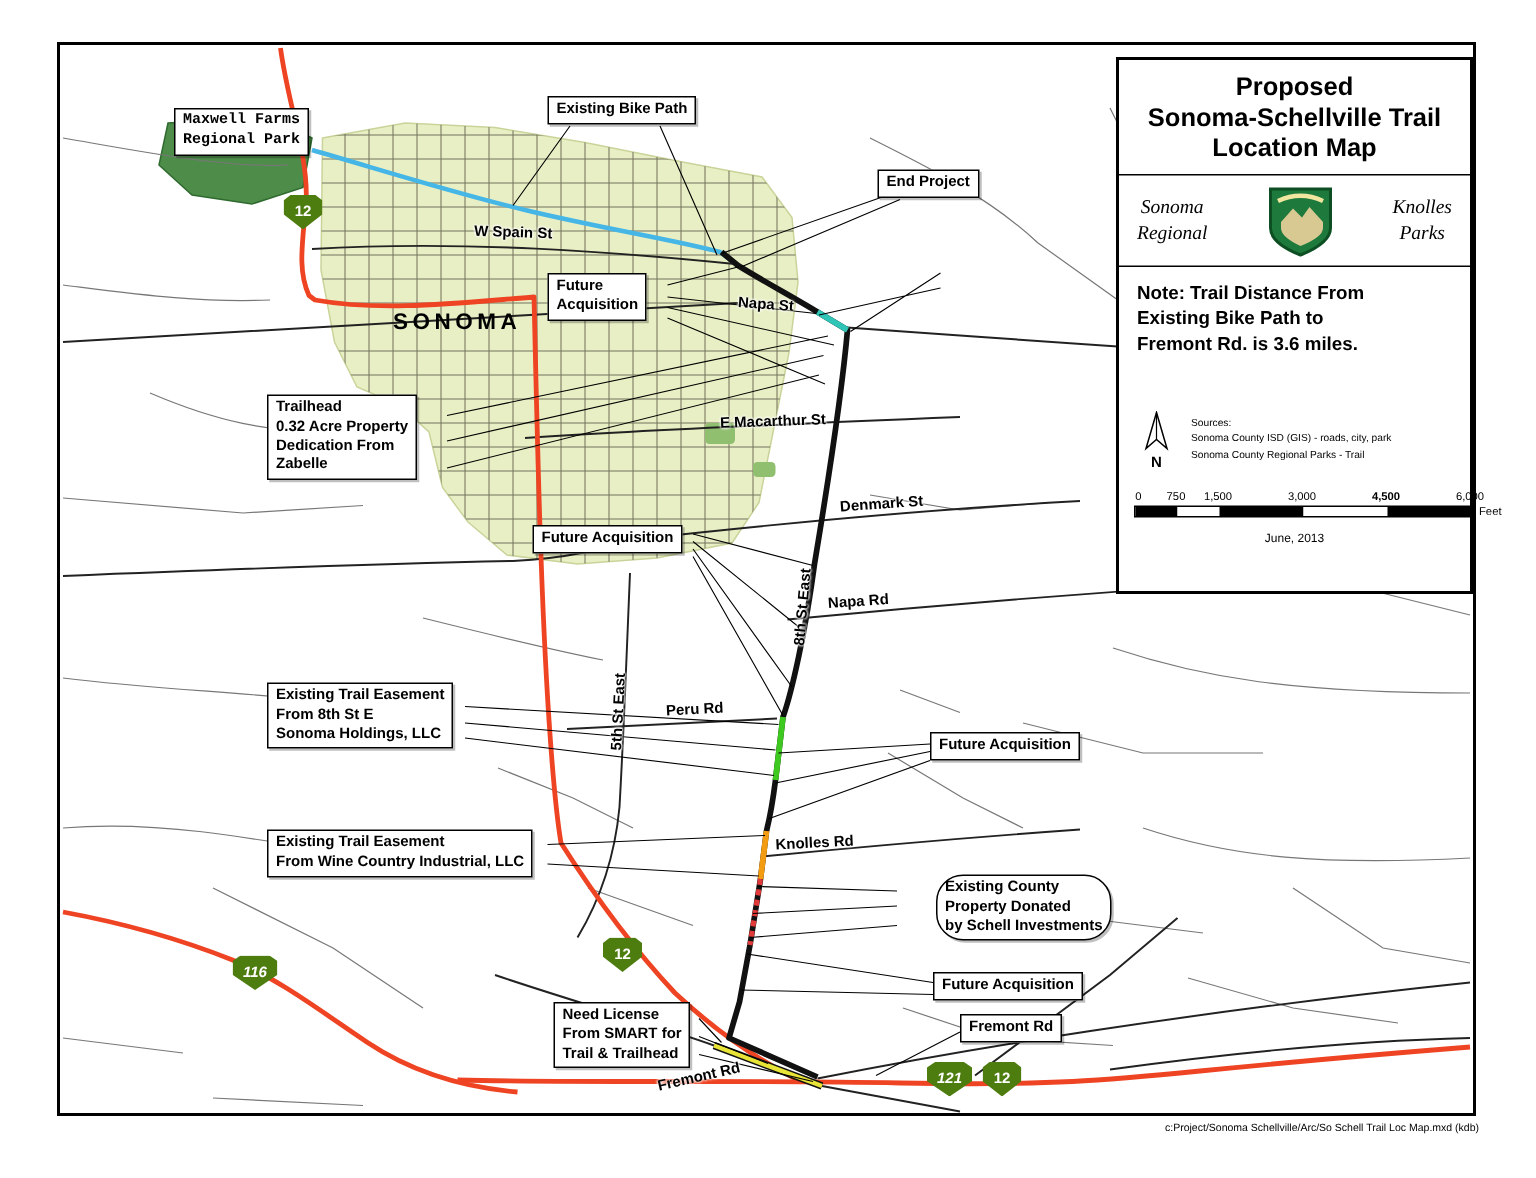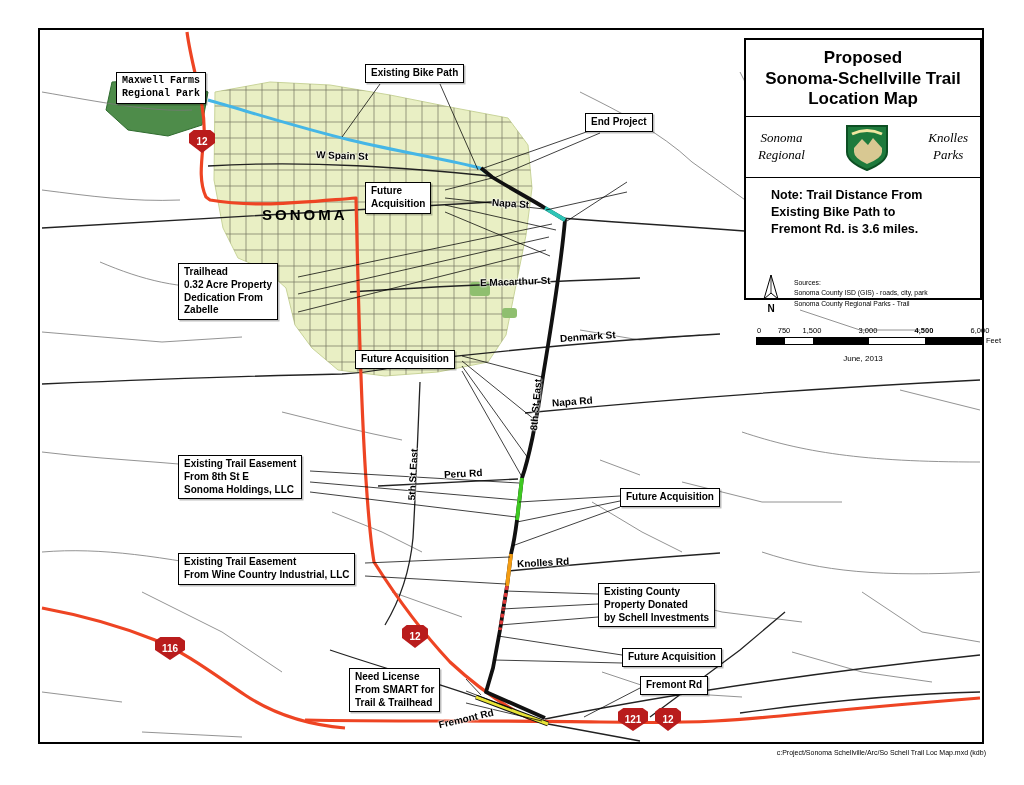--- a/index.html
+++ b/index.html
@@ -8,33 +8,33 @@
   .map-frame{position:absolute;left:38px;top:28px;width:946px;height:716px;
              border:2px solid #000;box-sizing:border-box;background:#fff;}
   .map-frame svg.basemap{position:absolute;left:0;top:0;}
   .callout{position:absolute;background:#fff;border:1px solid #000;padding:2px 5px;
            font-weight:bold;font-size:10px;line-height:1.28;white-space:pre-line;
            box-shadow:1.5px 1.5px 0 rgba(0,0,0,.25);z-index:5;}
   .callout.center{text-align:center;}
   .street{position:absolute;font-weight:bold;font-size:10px;white-space:nowrap;z-index:3;
           text-shadow:0 0 2px #fff,0 0 2px #fff,0 0 2px #fff;}
   .city-label{position:absolute;font-weight:bold;font-size:15px;letter-spacing:3px;z-index:3;}
-  .shield{position:absolute;width:26px;height:23px;background:#b91c1c;color:#fff;
+  .shield{position:absolute;width:26px;height:23px;background:#4d7c0f;color:#fff;
           font-weight:bold;font-size:10px;display:flex;align-items:center;justify-content:center;
           clip-path:polygon(18% 0,82% 0,100% 16%,100% 56%,50% 100%,0 56%,0 16%);z-index:4;}
-  .shield.wide{width:30px;}
-  .panel{position:absolute;left:704px;top:8px;width:238px;height:262px;background:#fff;
+  .shield.wide{width:30px;font-style:italic;}
+  .panel{position:absolute;left:704px;top:8px;width:238px;height:358px;background:#fff;
          border:2px solid #000;box-sizing:border-box;z-index:10;}
   .panel-title{padding:8px 4px 6px;text-align:center;font-weight:bold;font-size:17px;
                line-height:1.22;white-space:pre-line;}
   .rule{border-top:1.5px solid #000;height:0;margin:0;}
   .org-row{display:flex;align-items:center;justify-content:space-between;padding:5px 12px;}
   .org{font-family:"Liberation Serif",serif;font-style:italic;font-size:13px;
        text-align:center;white-space:pre-line;line-height:1.3;}
-  .note{padding:9px 12px 6px;font-weight:bold;font-size:12.5px;line-height:1.35;white-space:pre-line;margin-left:13px;}
+  .note{padding:9px 12px 6px;font-weight:bold;font-size:12.5px;line-height:1.35;white-space:pre-line;}
   .src-row{display:flex;gap:12px;align-items:flex-start;padding:30px 10px 2px 14px;}
   .north-wrap{display:flex;flex-direction:column;align-items:center;width:22px;}
   .north-wrap .n{font-size:10px;font-weight:bold;margin-top:1px;}
   .sources{font-size:6.8px;line-height:1.55;white-space:pre-line;padding-top:4px;}
   .scalebar{position:relative;margin:10px 0 0 10px;height:24px;}
   .scalebar .tick{position:absolute;top:0;font-size:7.5px;transform:translateX(-50%);}
   .scalebar .bar{position:absolute;left:0;top:11px;width:224px;height:6px;border:1px solid #000;
                  display:flex;box-sizing:content-box;}
   .scalebar .seg{height:100%;}
   .seg.bk{background:#000;} .seg.wt{background:#fff;}
@@ -121,26 +121,26 @@
 0.32 Acre Property
 Dedication From
 Zabelle</div>
   <div class="callout" style="left:315px;top:320px;">Future Acquisition</div>
   <div class="callout" style="left:138px;top:425px;">Existing Trail Easement
 From 8th St E
 Sonoma Holdings, LLC</div>
   <div class="callout" style="left:580px;top:458px;">Future Acquisition</div>
   <div class="callout" style="left:138px;top:523px;">Existing Trail Easement
 From Wine Country Industrial, LLC</div>
-  <div class="callout" style="left:558px;top:553px;">Existing County
+  <div class="callout" style="left:584px;top:553px;border-radius:18px;">Existing County
 Property Donated
 by Schell Investments</div>
   <div class="callout" style="left:582px;top:618px;">Future Acquisition</div>
   <div class="callout" style="left:600px;top:646px;">Fremont Rd</div>
-  <div class="callout" style="left:309px;top:638px;">Need License
+  <div class="callout" style="left:329px;top:638px;">Need License
 From SMART for
 Trail &amp; Trailhead</div>
 
   <div class="panel">
     <div class="panel-title">Proposed
 Sonoma-Schellville Trail
 Location Map</div>
     <div class="rule"></div>
     <div class="org-row">
       <div class="org">Sonoma

